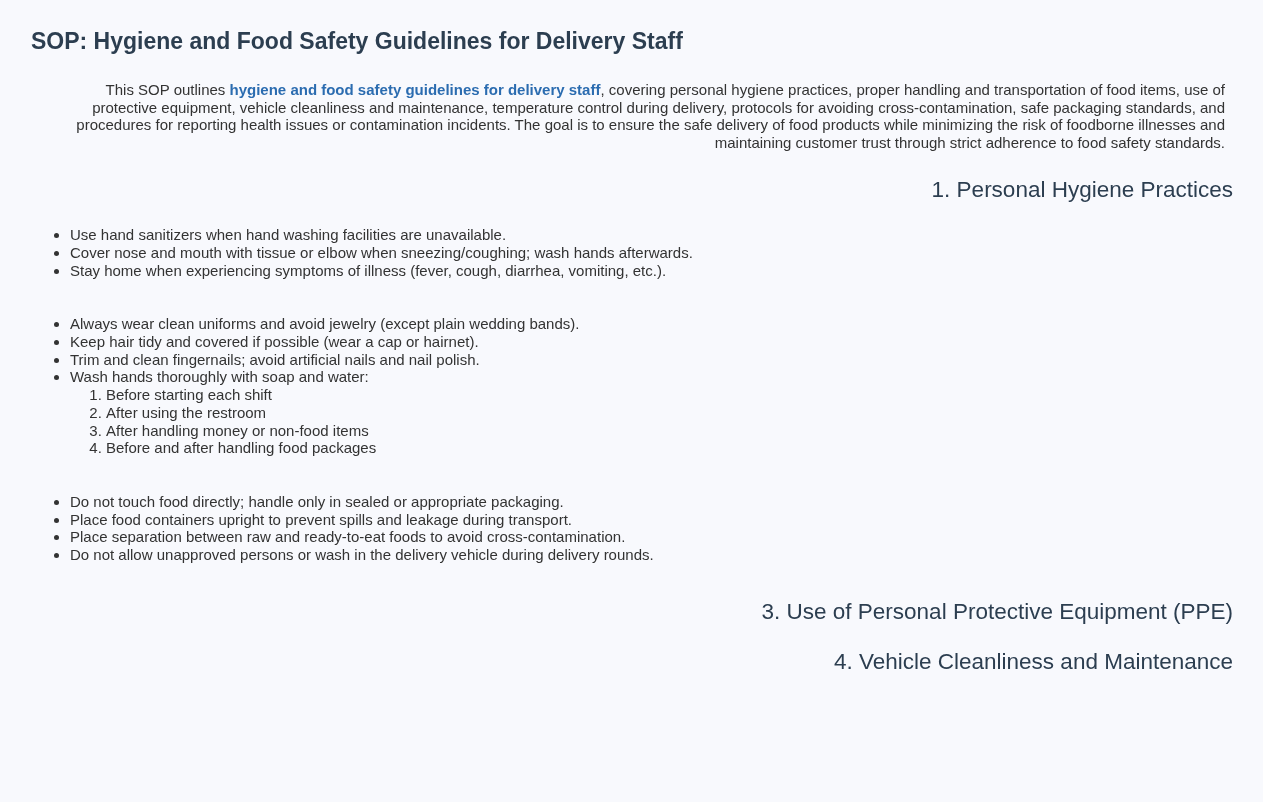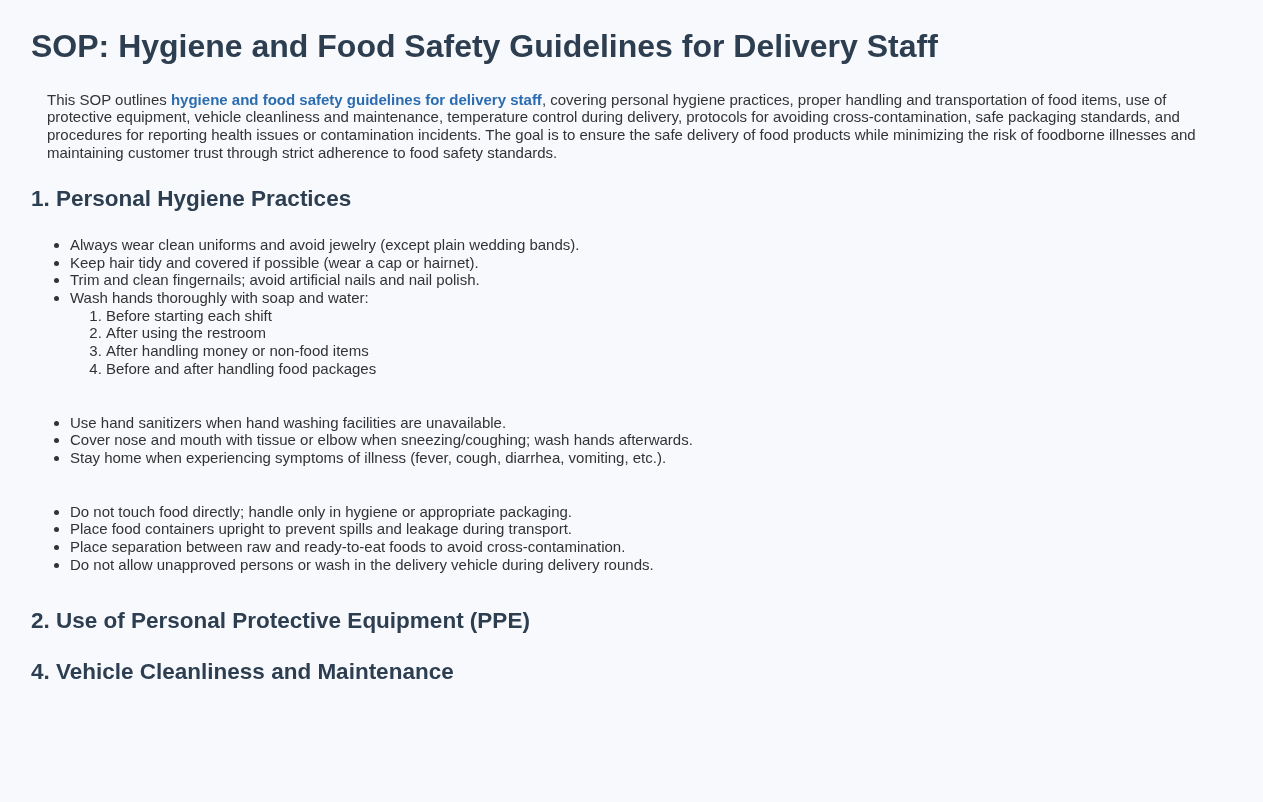--- a/index.html
+++ b/index.html
@@ -14,39 +14,41 @@
     font-family: "Liberation Sans", sans-serif;
     font-size: 15px;
     line-height: 1.18;
     color: #333333;
   }
   .page {
     padding: 29px 30px 0 31px;
     box-sizing: border-box;
   }
   .doc-title {
-    font-size: 32px;
+    font-size: 23px;
     line-height: 1.08;
     font-weight: 700;
     color: #2c3e50;
     margin: 0 0 27px 0;
   }
   .intro {
-    margin: 16px;
+    margin: 8px;
+    text-align: right;
   }
   .intro-highlight {
     color: #2b6cb0;
     font-weight: 700;
   }
   .section-heading {
     font-size: 22.5px;
     line-height: 1.1;
-    font-weight: 700;
+    font-weight: 400;
     color: #2c3e50;
     margin: 26px 0 24px 0;
+    text-align: right;
   }
   ul.bullet-list {
     list-style: disc;
     margin: 16px 0 36px 0;
     padding: 0 0 0 39px;
   }
   ul.bullet-list li {
     margin: 0;
     padding: 0;
   }
@@ -67,51 +69,51 @@
 <body>
 
 <main class="page">
 
   <h1 class="doc-title">SOP: Hygiene and Food Safety Guidelines for Delivery Staff</h1>
 
   <p class="intro"><span>This SOP outlines </span><span class="intro-highlight">hygiene and food safety guidelines for delivery staff</span><span>, covering personal hygiene practices, proper handling and transportation of food items, use of protective equipment, vehicle cleanliness and maintenance, temperature control during delivery, protocols for avoiding cross-contamination, safe packaging standards, and procedures for reporting health issues or contamination incidents. The goal is to ensure the safe delivery of food products while minimizing the risk of foodborne illnesses and maintaining customer trust through strict adherence to food safety standards.</span></p>
 
   <section>
     <h2 class="section-heading">1. Personal Hygiene Practices</h2>
+    <ul class="bullet-list continued">
+      <li>Use hand sanitizers when hand washing facilities are unavailable.</li>
+      <li>Cover nose and mouth with tissue or elbow when sneezing/coughing; wash hands afterwards.</li>
+      <li>Stay home when experiencing symptoms of illness (fever, cough, diarrhea, vomiting, etc.).</li>
+    </ul>
     <ul class="bullet-list">
       <li>Always wear clean uniforms and avoid jewelry (except plain wedding bands).</li>
       <li>Keep hair tidy and covered if possible (wear a cap or hairnet).</li>
       <li>Trim and clean fingernails; avoid artificial nails and nail polish.</li>
       <li>
         <span>Wash hands thoroughly with soap and water:</span>
         <ol class="numbered-list">
           <li>Before starting each shift</li>
           <li>After using the restroom</li>
           <li>After handling money or non-food items</li>
           <li>Before and after handling food packages</li>
         </ol>
       </li>
     </ul>
-    <ul class="bullet-list continued">
-      <li>Use hand sanitizers when hand washing facilities are unavailable.</li>
-      <li>Cover nose and mouth with tissue or elbow when sneezing/coughing; wash hands afterwards.</li>
-      <li>Stay home when experiencing symptoms of illness (fever, cough, diarrhea, vomiting, etc.).</li>
-    </ul>
   </section>
 
   <section>
     <ul class="bullet-list">
-      <li>Do not touch food directly; handle only in hygiene or appropriate packaging.</li>
+      <li>Do not touch food directly; handle only in sealed or appropriate packaging.</li>
       <li>Place food containers upright to prevent spills and leakage during transport.</li>
       <li>Place separation between raw and ready-to-eat foods to avoid cross-contamination.</li>
       <li>Do not allow unapproved persons or wash in the delivery vehicle during delivery rounds.</li>
     </ul>
   </section>
 
   <section>
-    <h2 class="section-heading">2. Use of Personal Protective Equipment (PPE)</h2>
+    <h2 class="section-heading">3. Use of Personal Protective Equipment (PPE)</h2>
   </section>
 
   <section>
     <h2 class="section-heading">4. Vehicle Cleanliness and Maintenance</h2>
   </section>
 
 </main>
 
 </body></html>

